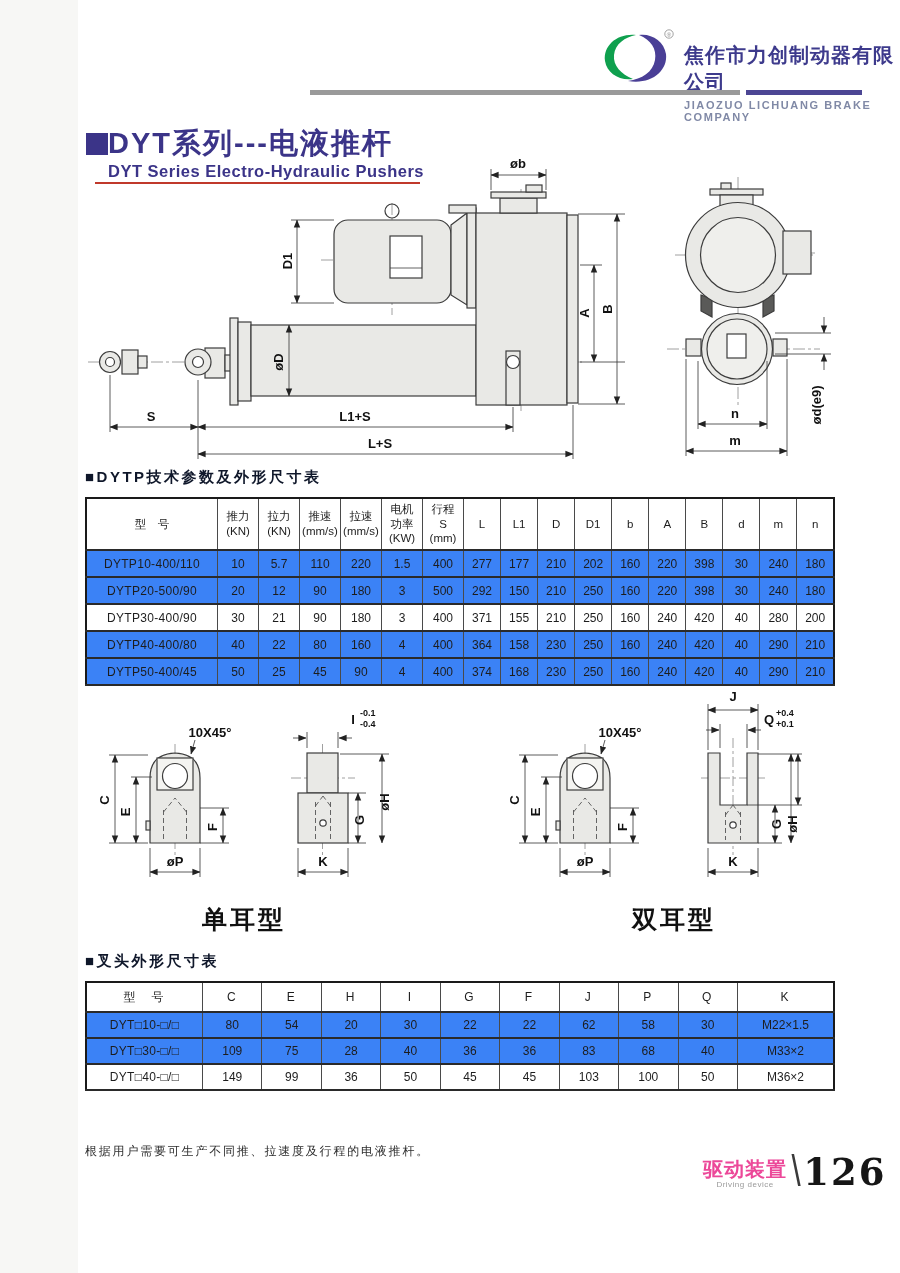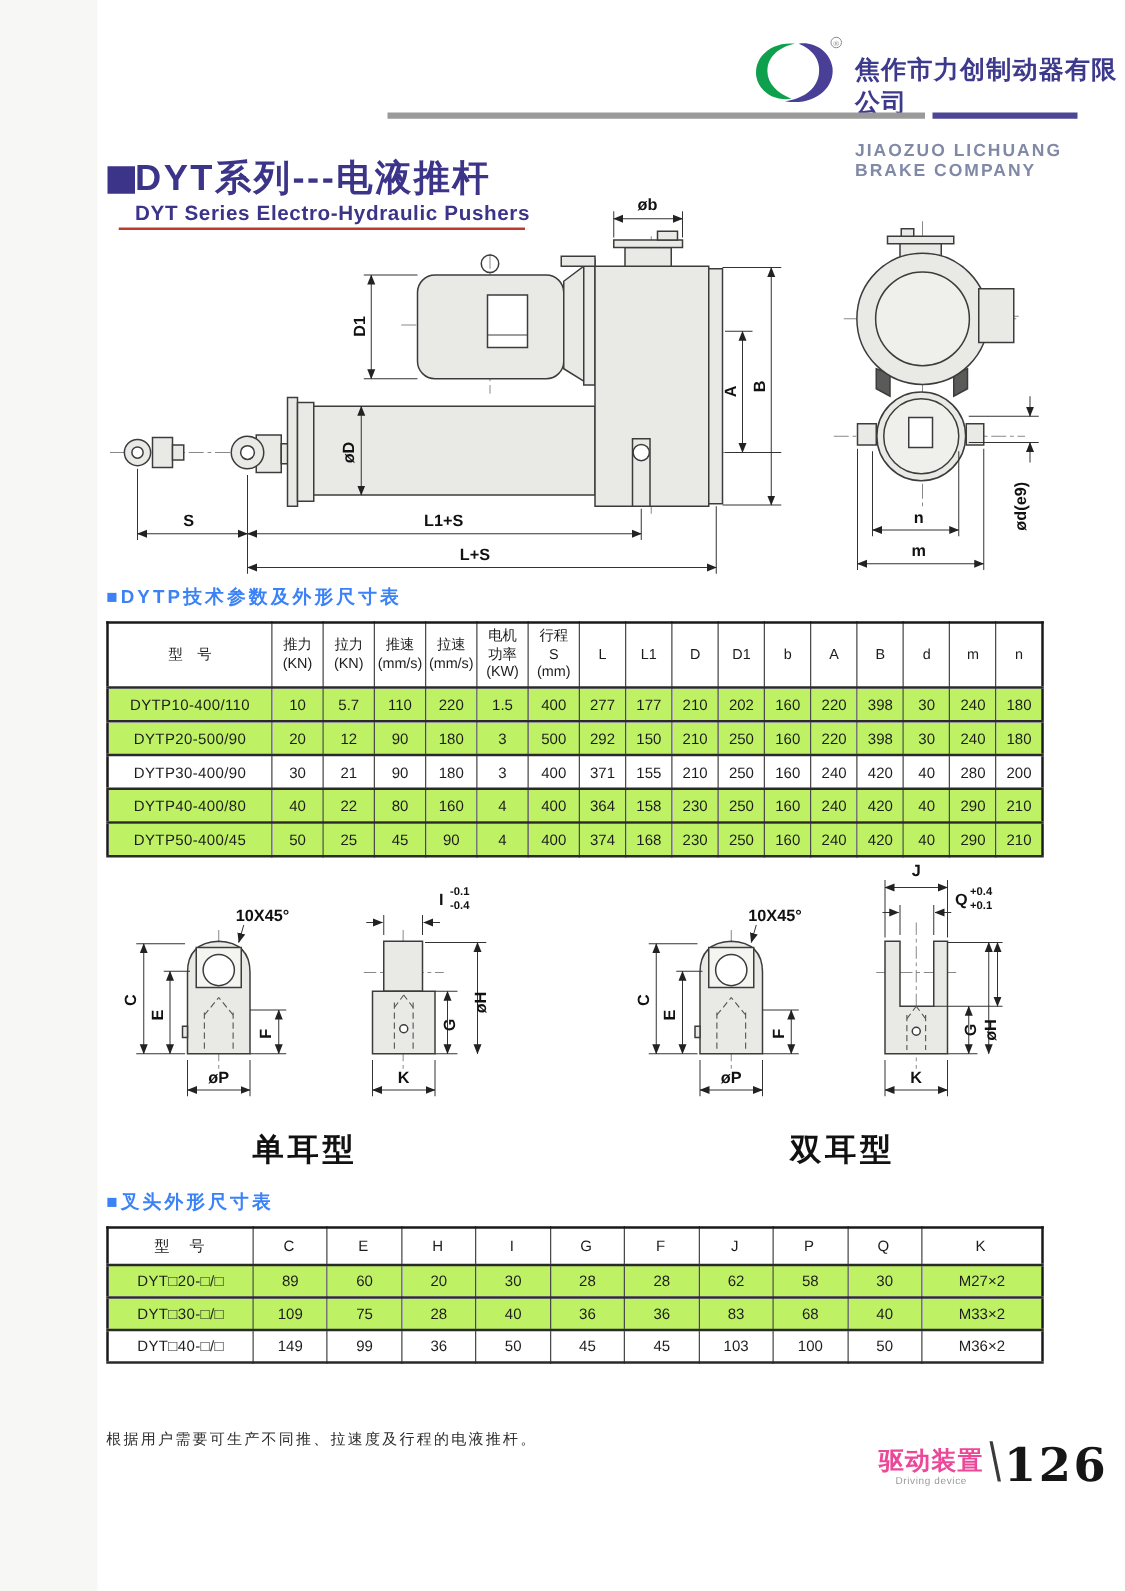--- a/index.html
+++ b/index.html
@@ -1,34 +1,34 @@
 <!DOCTYPE html>
 <html><head>
 <meta charset="utf-8">
 <style>
   html,body{margin:0;padding:0;background:#ffffff;}
   .page{position:relative;width:900px;height:1273px;background:#fff;overflow:hidden;
         font-family:"Liberation Sans",sans-serif;color:#222;}
   .scan-edge{position:absolute;left:0;top:0;width:78px;height:100%;background:#f7f7f5;}
   
   .company-cn{font-size:20px;font-weight:bold;color:#3d3a8c;letter-spacing:1px;}
-  .company-en{font-size:14px;color:#8089a6;letter-spacing:1.6px;margin-top:16px;font-weight:bold;}
+  .company-en{font-size:11px;color:#8089a6;letter-spacing:1.6px;margin-top:3px;font-weight:bold;}
   .bar{position:absolute;height:5px;}
   
   .title-row{position:absolute;left:86px;top:128px;display:flex;align-items:flex-start;}
   .title-square{width:22px;height:22px;background:#3b3488;margin-top:5px;}
   .title-cn{font-size:29px;font-weight:bold;color:#3b3488;letter-spacing:2px;line-height:1.05;}
   .title-en{position:absolute;left:108px;top:162px;font-size:16.5px;font-weight:bold;color:#3b3488;letter-spacing:0.5px;}
   .title-underline{position:absolute;left:95px;top:182px;width:325px;height:2px;background:#c0392b;}
   
-  .tbl-title{position:absolute;font-size:15px;font-weight:bold;letter-spacing:2.5px;color:#3b82f6;}
+  .tbl-title{position:absolute;font-size:15px;font-weight:bold;letter-spacing:2.5px;color:#0f172a;}
   table.spec{border-collapse:collapse;table-layout:fixed;width:750px;background:#fff;border:2px solid #1a1a1a;}
   table.spec th,table.spec td{border:1px solid #4a4a4a;text-align:center;vertical-align:middle;
        font-size:12px;color:#1d1d1d;padding:0;overflow:hidden;}
-  table.spec tbody tr{border-top:2px solid #2a2a2a;border-bottom:2px solid #2a2a2a;background:#bef264;}
+  table.spec tbody tr{border-top:2px solid #2a2a2a;border-bottom:2px solid #2a2a2a;background:#3b82f6;}
   table.spec tbody tr:nth-child(3){background:#ffffff;padding-left:43px;}
   table.t1 th{height:50px;font-weight:normal;white-space:pre-line;line-height:1.3;font-size:11.5px;}
   table.t1 td{height:25px;}
   table.t1 th:first-child{width:130px;}
   table.t1 th:nth-child(n+2):nth-child(-n+7){width:40px;}
   table.t2 th{height:28px;font-weight:normal;letter-spacing:2px;}
   table.t2 td{height:24px;}
   table.t2 th:first-child{width:115px;}
   table.t2 th:last-child{width:95px;}
   td.model-col{font-size:11.5px;letter-spacing:0.3px;}
@@ -491,31 +491,31 @@
           <th>G</th>
           <th>F</th>
           <th>J</th>
           <th>P</th>
           <th>Q</th>
           <th>K</th>
         </tr>
       </thead>
     <tbody>
         <tr>
-          <td class="model-col">DYT□20-□/□</td>
-          <td>89</td>
-          <td>60</td>
+          <td class="model-col">DYT□10-□/□</td>
+          <td>80</td>
+          <td>54</td>
           <td>20</td>
           <td>30</td>
-          <td>28</td>
-          <td>28</td>
+          <td>22</td>
+          <td>22</td>
           <td>62</td>
           <td>58</td>
           <td>30</td>
-          <td>M27×2</td>
+          <td>M22×1.5</td>
         </tr>
         <tr>
           <td class="model-col">DYT□30-□/□</td>
           <td>109</td>
           <td>75</td>
           <td>28</td>
           <td>40</td>
           <td>36</td>
           <td>36</td>
           <td>83</td>

